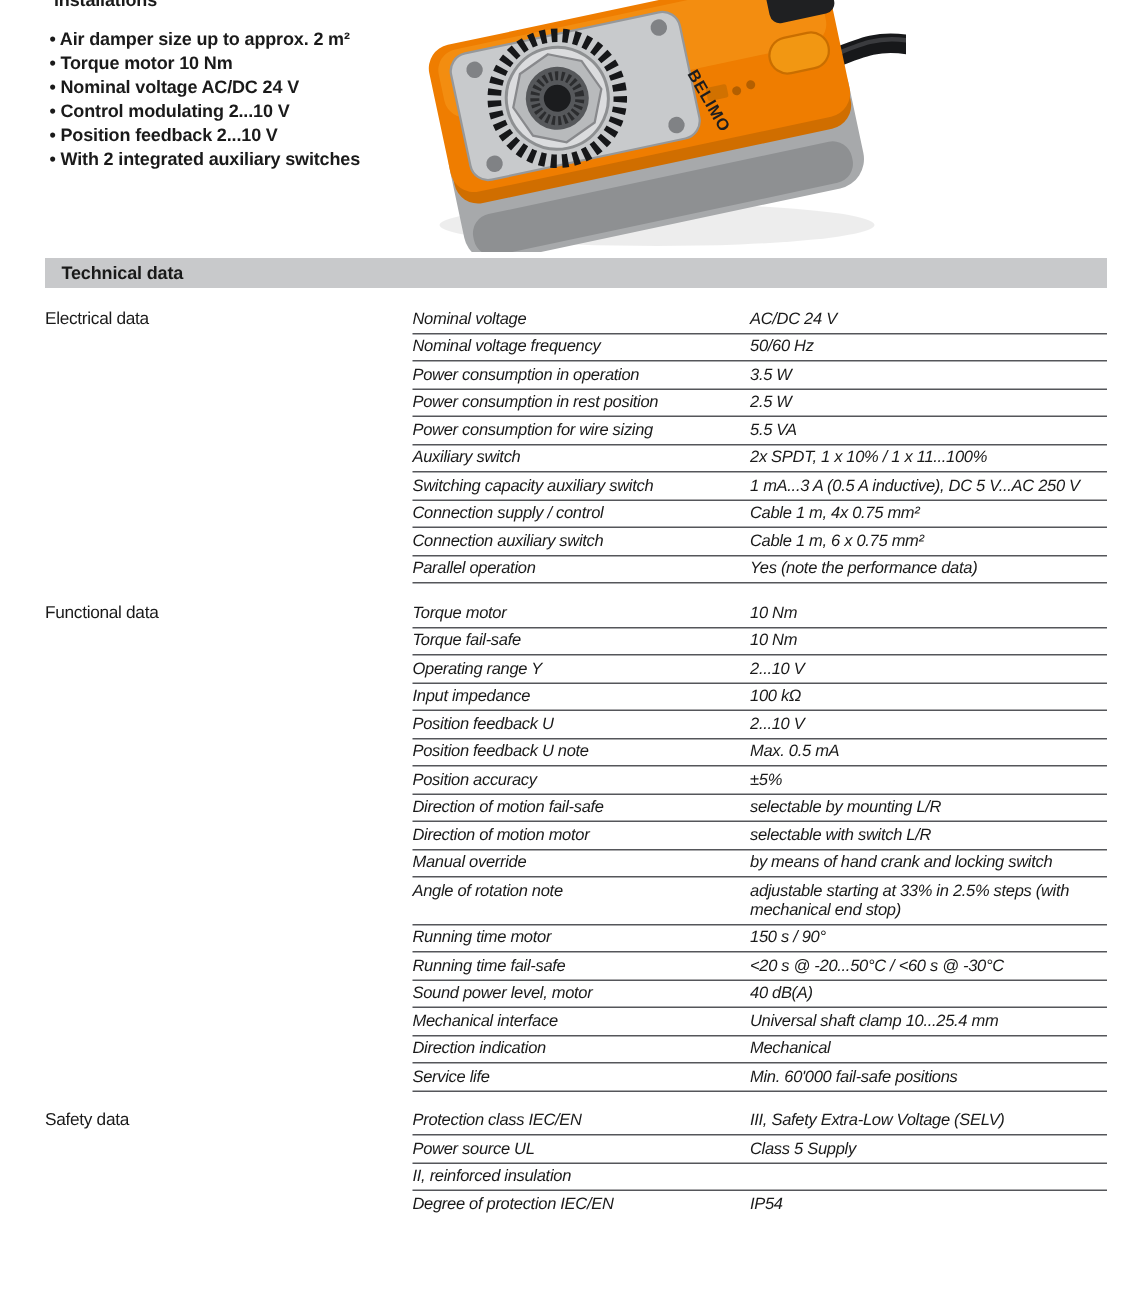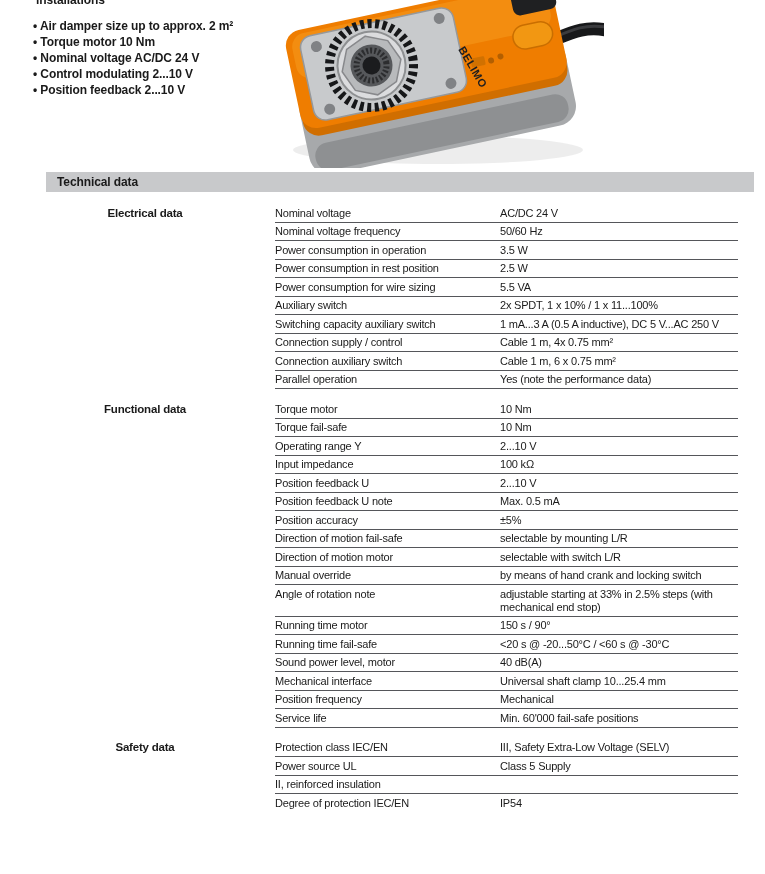--- a/index.html
+++ b/index.html
@@ -17,52 +17,53 @@
   .bullets{position:absolute;left:33px;top:18px;list-style:none;width:250px;}
   .bullets li{
     font-size:12px;font-weight:bold;line-height:16px;letter-spacing:-0.1px;
   }
   .bullets li::before{content:"• ";}
   
   .product{position:absolute;left:268px;top:0;width:336px;height:168px;}
   .product svg{display:block;width:100%;height:100%;}
   
   .tech-bar{
-    position:absolute;left:46px;top:172px;width:708px;height:20px;
+    position:absolute;left:30px;top:172px;width:708px;height:20px;
     background:var(--bar-bg);line-height:20px;padding-left:11px;
     font-size:12px;font-weight:bold;letter-spacing:-0.1px;
   }
   
   .tech-table{position:absolute;left:30px;top:204px;width:708px;}
   .section{display:flex;margin-bottom:11px;}
   .sec-label{
-    width:245px;flex:0 0 245px;text-align:center;padding-right:15px;padding-top:2.75px;
-    font-size:11.5px;font-weight:bold;letter-spacing:-0.2px;line-height:13px;
+    width:245px;flex:0 0 245px;text-align:left;padding-right:15px;padding-top:2.75px;
+    font-size:11.5px;font-weight:normal;letter-spacing:-0.2px;line-height:13px;
   }
   .rows{flex:1;min-width:0;}
   .row{
     display:flex;border-bottom:1px solid var(--rule);
-    padding:2.75px 0 1.75px;font-size:11px;line-height:13px;letter-spacing:-0.2px;
+    padding:2.75px 0 1.75px;font-size:11px;line-height:13px;letter-spacing:-0.2px;font-style:italic;
   }
   .param{width:225px;flex:0 0 225px;padding-right:6px;}
   .value{flex:1;min-width:0;}
 </style>
 </head>
 <body>
 
 <div class="page">
 
   <div class="truncated-line">installations</div>
 
   <ul class="bullets">
       <li>Air damper size up to approx. 2 m²</li>
       <li>Torque motor 10 Nm</li>
       <li>Nominal voltage AC/DC 24 V</li>
       <li>Control modulating 2...10 V</li>
       <li>Position feedback 2...10 V</li>
+      <li>With 2 integrated auxiliary switches</li>
     </ul>
 
   <div class="product">
     <svg viewBox="0 0 336 168">
 
       <ellipse cx="170" cy="150" rx="145" ry="14" fill="#000" opacity="0.07"></ellipse>
 
       <path d="M285,40 C305,32 318,26 338,30" stroke="#17181A" stroke-width="13" fill="none" stroke-linecap="round"></path>
       <path d="M287,37 C306,29 318,24 337,27" stroke="#3A3B3E" stroke-width="3" fill="none"></path>
       <g transform="rotate(-12 170 80)">
@@ -208,21 +209,21 @@
           </div>
           <div class="row">
             <div class="param">Sound power level, motor</div>
             <div class="value">40 dB(A)</div>
           </div>
           <div class="row">
             <div class="param">Mechanical interface</div>
             <div class="value">Universal shaft clamp 10...25.4 mm</div>
           </div>
           <div class="row">
-            <div class="param">Position frequency</div>
+            <div class="param">Direction indication</div>
             <div class="value">Mechanical</div>
           </div>
           <div class="row">
             <div class="param">Service life</div>
             <div class="value">Min. 60'000 fail-safe positions</div>
           </div>
         </div>
       </div>
       <div class="section">
         <div class="sec-label">Safety data</div>

